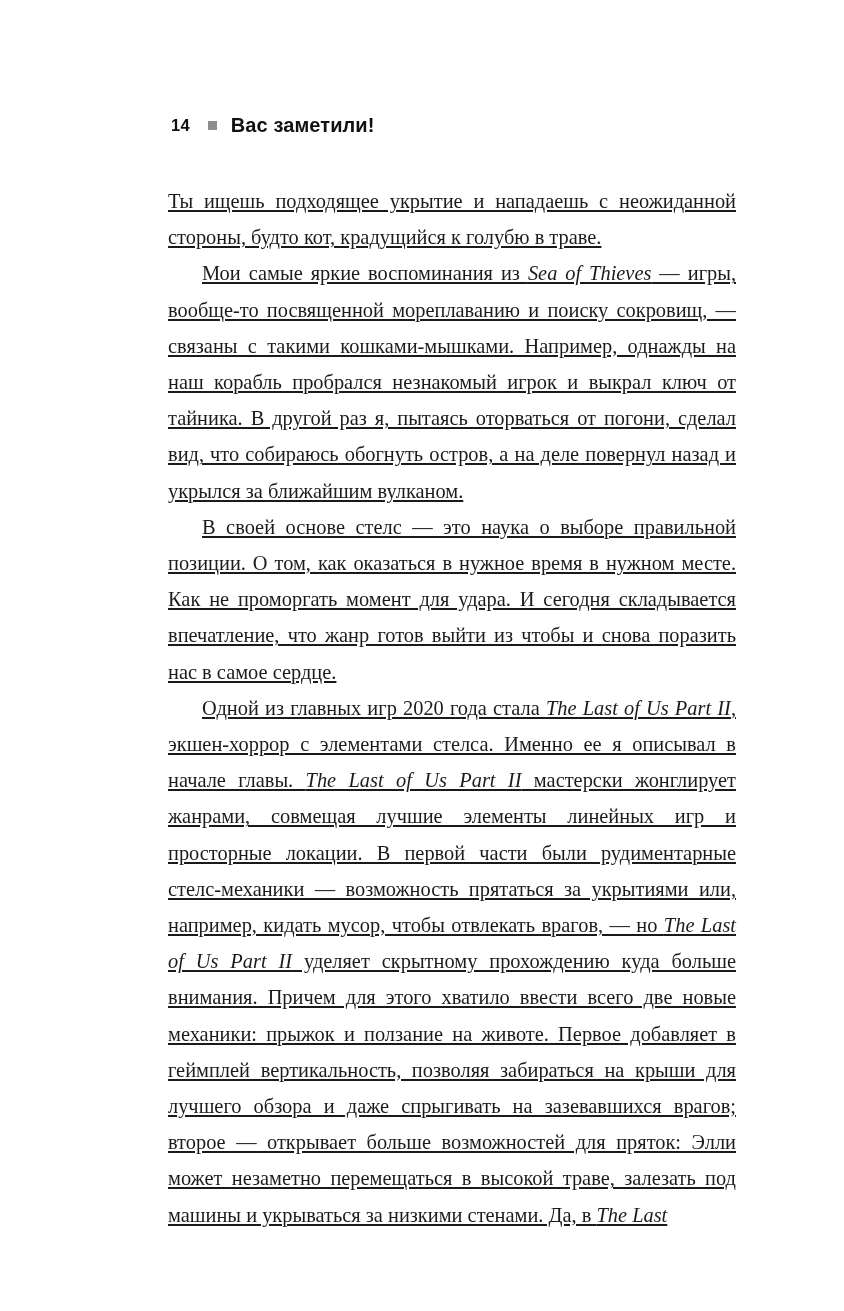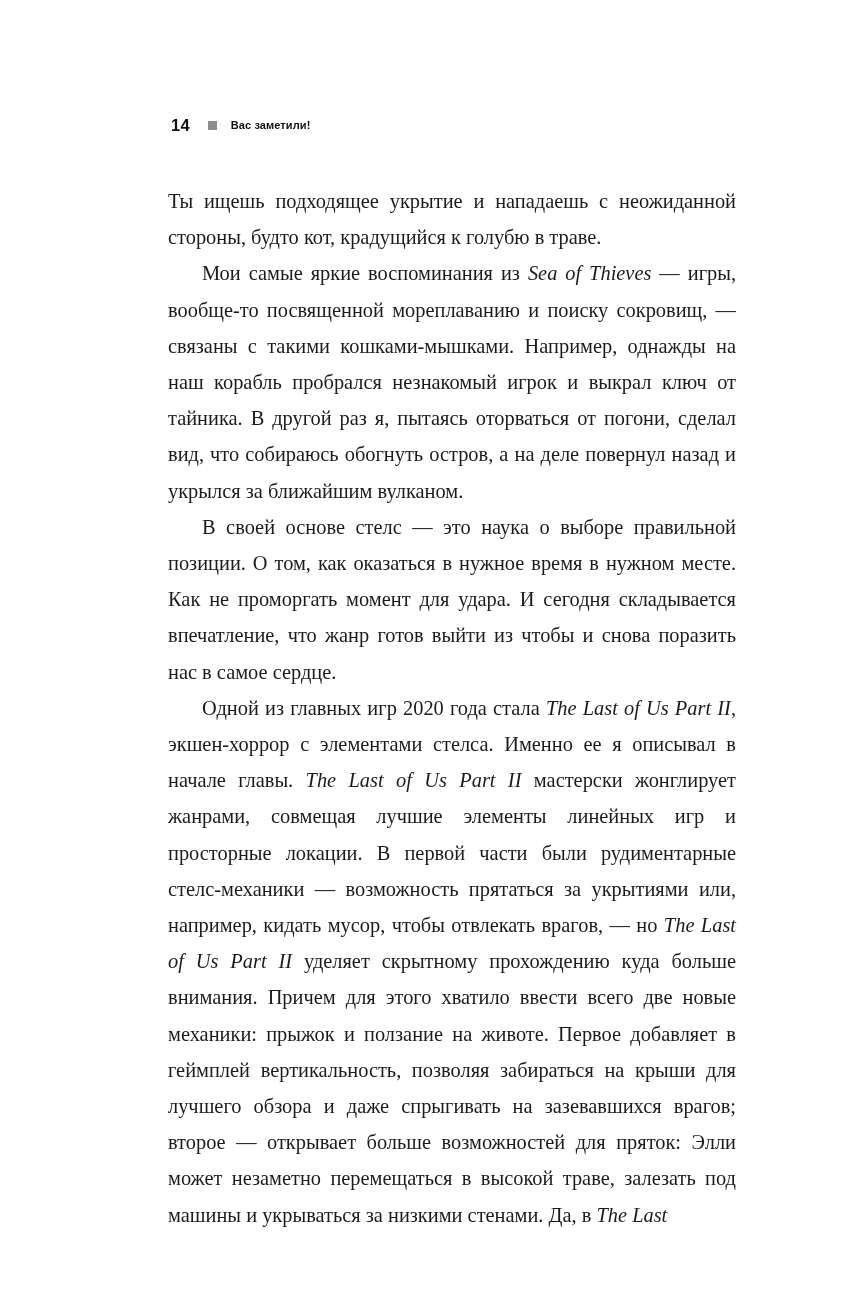--- a/index.html
+++ b/index.html
@@ -46,32 +46,33 @@
   }
   .head-sep {
     display: inline-block;
     width: 9px;
     height: 9px;
     background: #8d8d8d;
     margin: 0 14px 0 18px;
     flex: 0 0 auto;
   }
   .head-title {
-    font-size: 11px;
+    font-size: 20px;
     font-weight: bold;
     color: #111111;
     letter-spacing: 0.1px;
   }
 
   
   .text-block {
     position: absolute;
     top: 183px;
     left: 160px;
     width: 568px;
+    text-decoration: underline;
   }
   .para {
     margin: 0;
     font-size: 20.4px;
     line-height: 36.2px;
     text-align: justify;
     text-align-last: left;
     hyphens: manual;
     color: #1b1b1b;
   }

